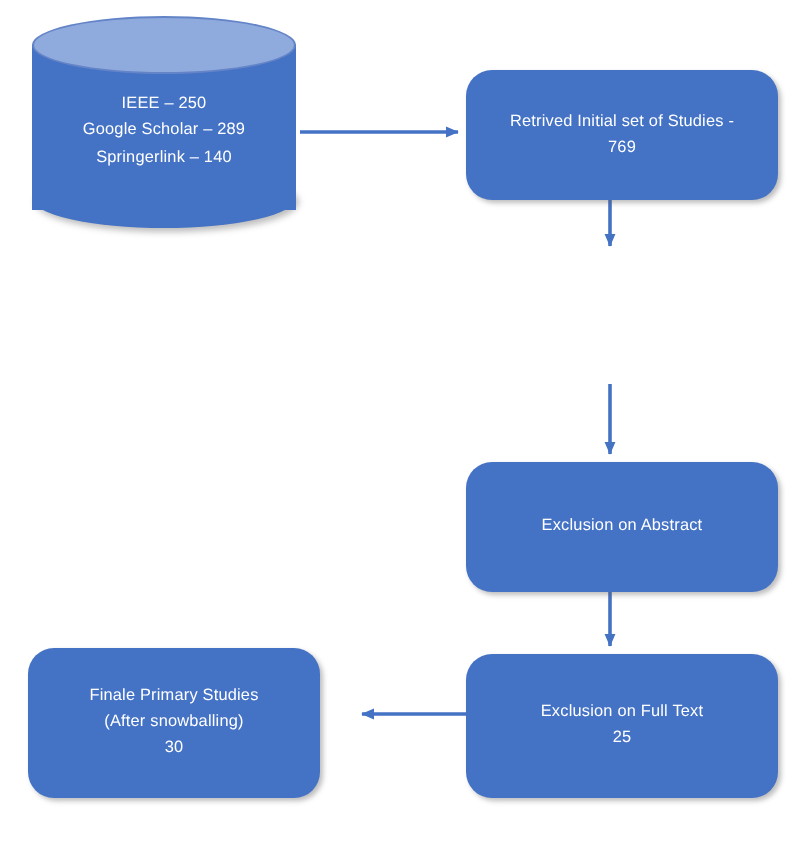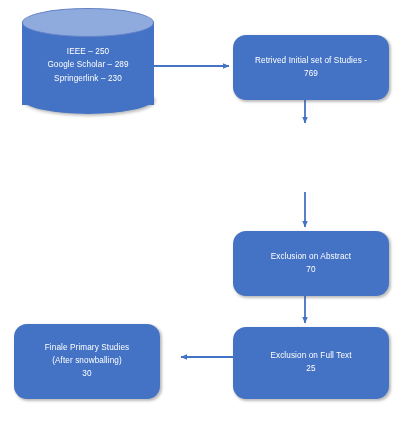--- a/index.html
+++ b/index.html
@@ -40,21 +40,21 @@
   }
   .node .lines {
     width: 100%;
   }
   .node .lines div {
     white-space: nowrap;
   }
   
   #db {
     position: absolute;
-    left: 22px;
+    left: 16px;
     top: 8px;
     width: 132px;
     height: 111px;
   }
   #db .cyl-body {
     position: absolute;
     left: 0;
     top: 14px;
     width: 132px;
     height: 83px;
@@ -143,37 +143,36 @@
   </svg>
 
   <div id="db">
     <div class="cyl-bottom"></div>
     <div class="cyl-body"></div>
     <div class="cyl-top"></div>
     <div class="cyl-label">
       <div class="lines">
         <div>IEEE – 250</div>
         <div>Google Scholar – 289</div>
-        <div>Springerlink – 230</div>
+        <div>Springerlink – 140</div>
       </div>
     </div>
   </div>
 
   <div class="node" id="node-retrieved">
     <div class="lines">
       <div>Retrived Initial set of Studies -</div>
       <div>769</div>
     </div>
   </div>
 
 
   <div class="node" id="node-abstract">
     <div class="lines">
       <div>Exclusion on Abstract</div>
-      <div>70</div>
     </div>
   </div>
 
   <div class="node" id="node-fulltext">
     <div class="lines">
       <div>Exclusion on Full Text</div>
       <div>25</div>
     </div>
   </div>
 

